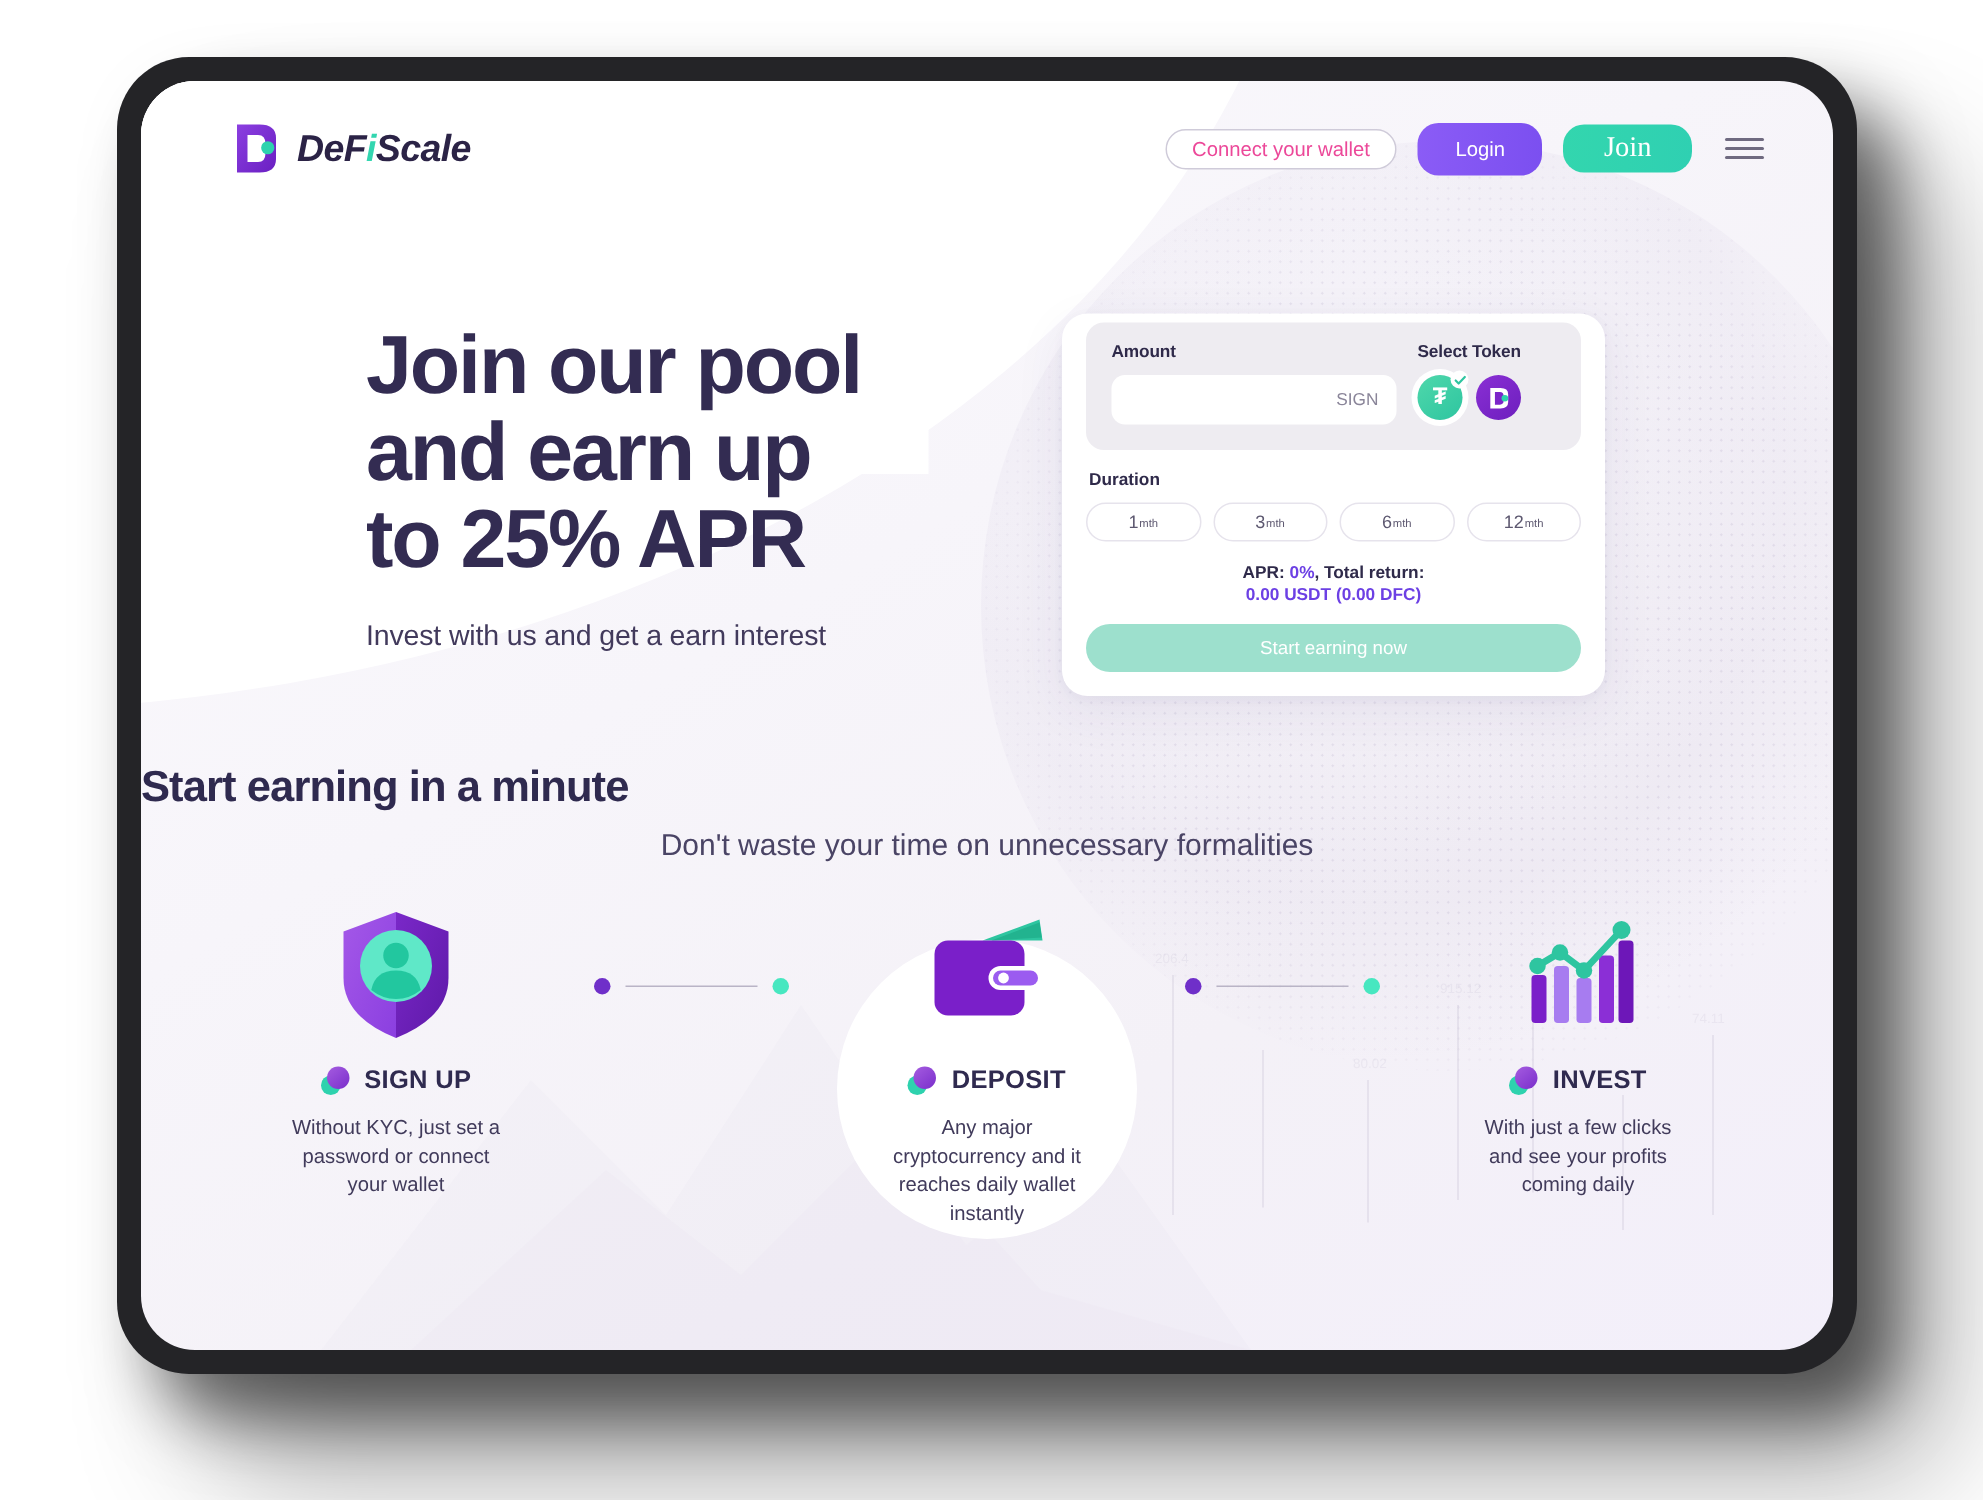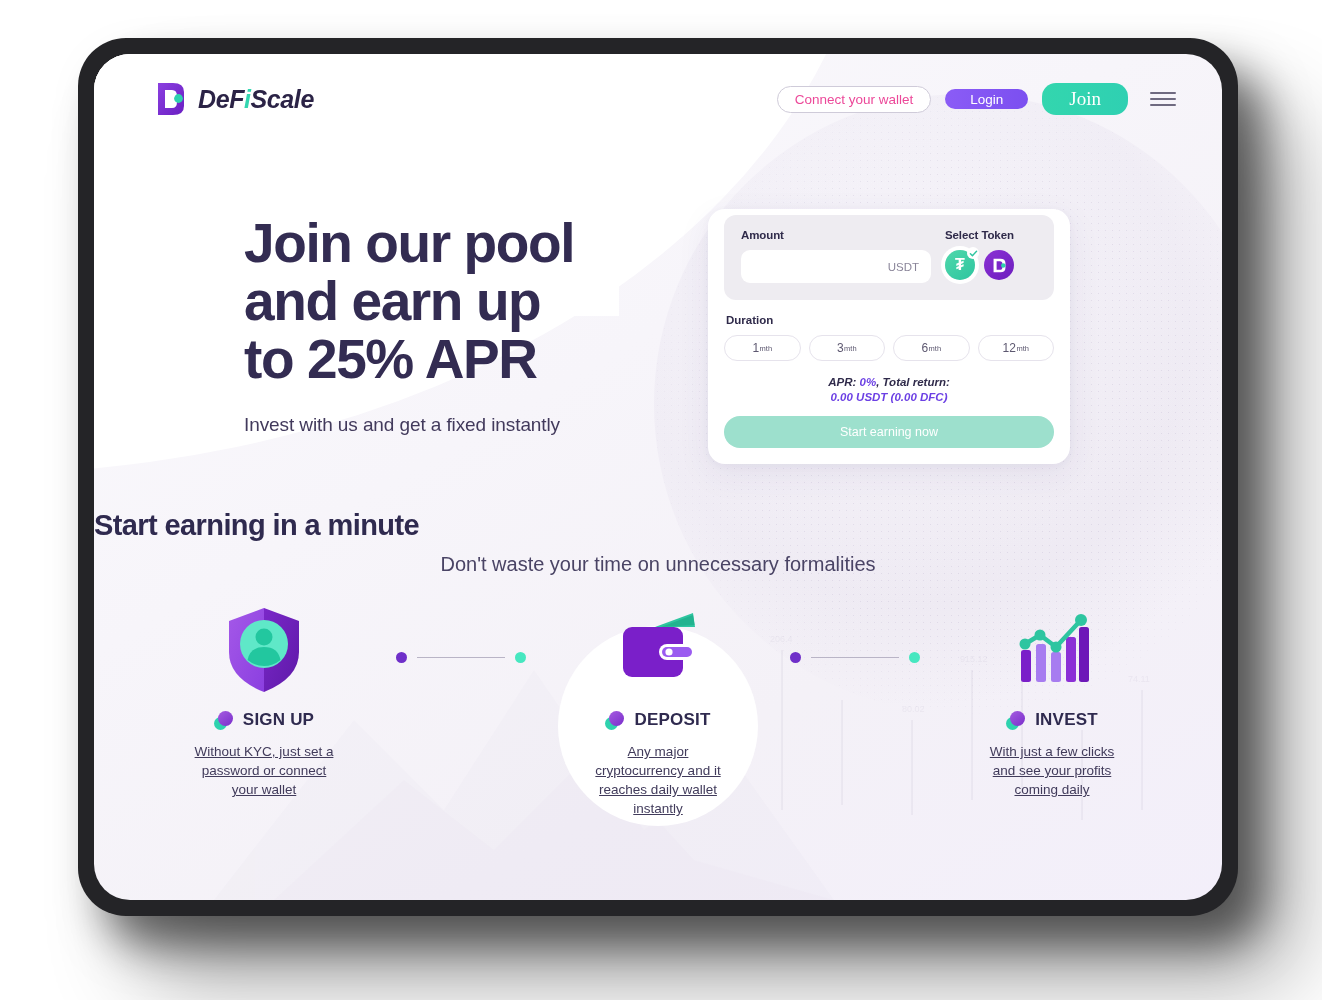--- a/index.html
+++ b/index.html
@@ -110,21 +110,21 @@
   }
   .btn-wallet {
     height: 27px; padding: 0 17px;
     border: 1px solid #cfcbd9; border-radius: 14px;
     background: #ffffff; color: #ec4899;
     font-size: 13.5px; font-family: "Liberation Sans", sans-serif;
     display: flex; align-items: center; cursor: pointer;
     white-space: nowrap;
   }
   .btn-login {
-    height: 20px; padding: 0 25px;
+    height: 35px; padding: 0 25px;
     border: none; border-radius: 14px;
     background: linear-gradient(95deg,#8b5cf6,#7b4ff0);
     color: #ffffff; font-size: 13.5px;
     font-family: "Liberation Sans", sans-serif;
     display: flex; align-items: center; cursor: pointer;
   }
   .btn-join {
     height: 27px; padding: 16px 27px;
     border: none; border-radius: 14px;
     background: linear-gradient(95deg,#33d6ae,#2fd0b2);
@@ -226,21 +226,21 @@
     background: #ffffff; cursor: pointer;
     display: flex; align-items: center; justify-content: center;
     font-family: "Liberation Sans", sans-serif;
   }
   .duration-pill .num { font-size: 12px; color: #5d5870; }
   .duration-pill .unit { font-size: 7.5px; color: #5d5870; vertical-align: super; margin-left: 0.5px; }
 
   .apr-line {
     margin: 14px 0 12px;
     text-align: center;
-    font-size: 11.5px; font-weight: 700; font-style: italic;
+    font-size: 11.5px; font-weight: 700; 
     color: #2f2a4a; line-height: 14.5px;
   }
   .apr-line .accent { color: #6c40e4; }
   .apr-line .ret { display: block; color: #6c40e4; }
 
   .btn-start {
     width: 100%; height: 32px;
     border: none; border-radius: 16px;
     background: #9de0cd;
     color: #ffffff; font-size: 12.5px;
@@ -290,21 +290,20 @@
     position: absolute; right: 0; top: 0;
     width: 15px; height: 15px; border-radius: 50%;
     background: linear-gradient(140deg,#a55ce0,#7a2ecb);
   }
   .step-title {
     font-size: 17px; font-weight: 700; color: #2f2a4f; letter-spacing: 0.2px;
   }
   .step-desc {
     margin-top: 12px; font-size: 13.5px; line-height: 19px; color: #413b5b;
     padding: 0 22px;
-    text-decoration: underline;
   }
 
   .connector {
     position: relative; z-index: 2;
     width: 130px; margin-top: 48px;
     display: flex; align-items: center; justify-content: center; gap: 0;
   }
   .conn-dot-purple { width: 11px; height: 11px; border-radius: 50%; background: #6f2fc9; }
   .conn-line { flex: 1; height: 1.5px; background: #b9b4c6; margin: 0 10px; }
   .conn-dot-teal { width: 11px; height: 11px; border-radius: 50%; background: #47e7c0; }
@@ -374,30 +373,30 @@
           </div>
         </div>
       </header>
 
       <div class="hero-left">
         <h1 class="hero-title">
           <span>Join our pool</span><br>
           <span>and earn up</span><br>
           <span>to 25% APR</span>
         </h1>
-        <p class="hero-sub">Invest with us and get a fixed instantly</p>
+        <p class="hero-sub">Invest with us and get a earn interest</p>
       </div>
 
       <section class="calc-card">
         <div class="calc-top">
           <div class="amount-block">
             <div class="field-label">Amount</div>
             <div class="amount-input-wrap">
               <input class="amount-input" type="text" placeholder="" value="" style="">
-              <span class="amount-unit">USDT</span>
+              <span class="amount-unit">SIGN</span>
             </div>
           </div>
 
           <div class="token-block">
             <div class="field-label">Select Token</div>
             <div class="token-row">
               <div class="token-chip token-usdt selected">
                 <span class="token-glyph">₮</span>
                 <span class="token-check">
                   <svg width="9" height="9" viewBox="0 0 10 10">

